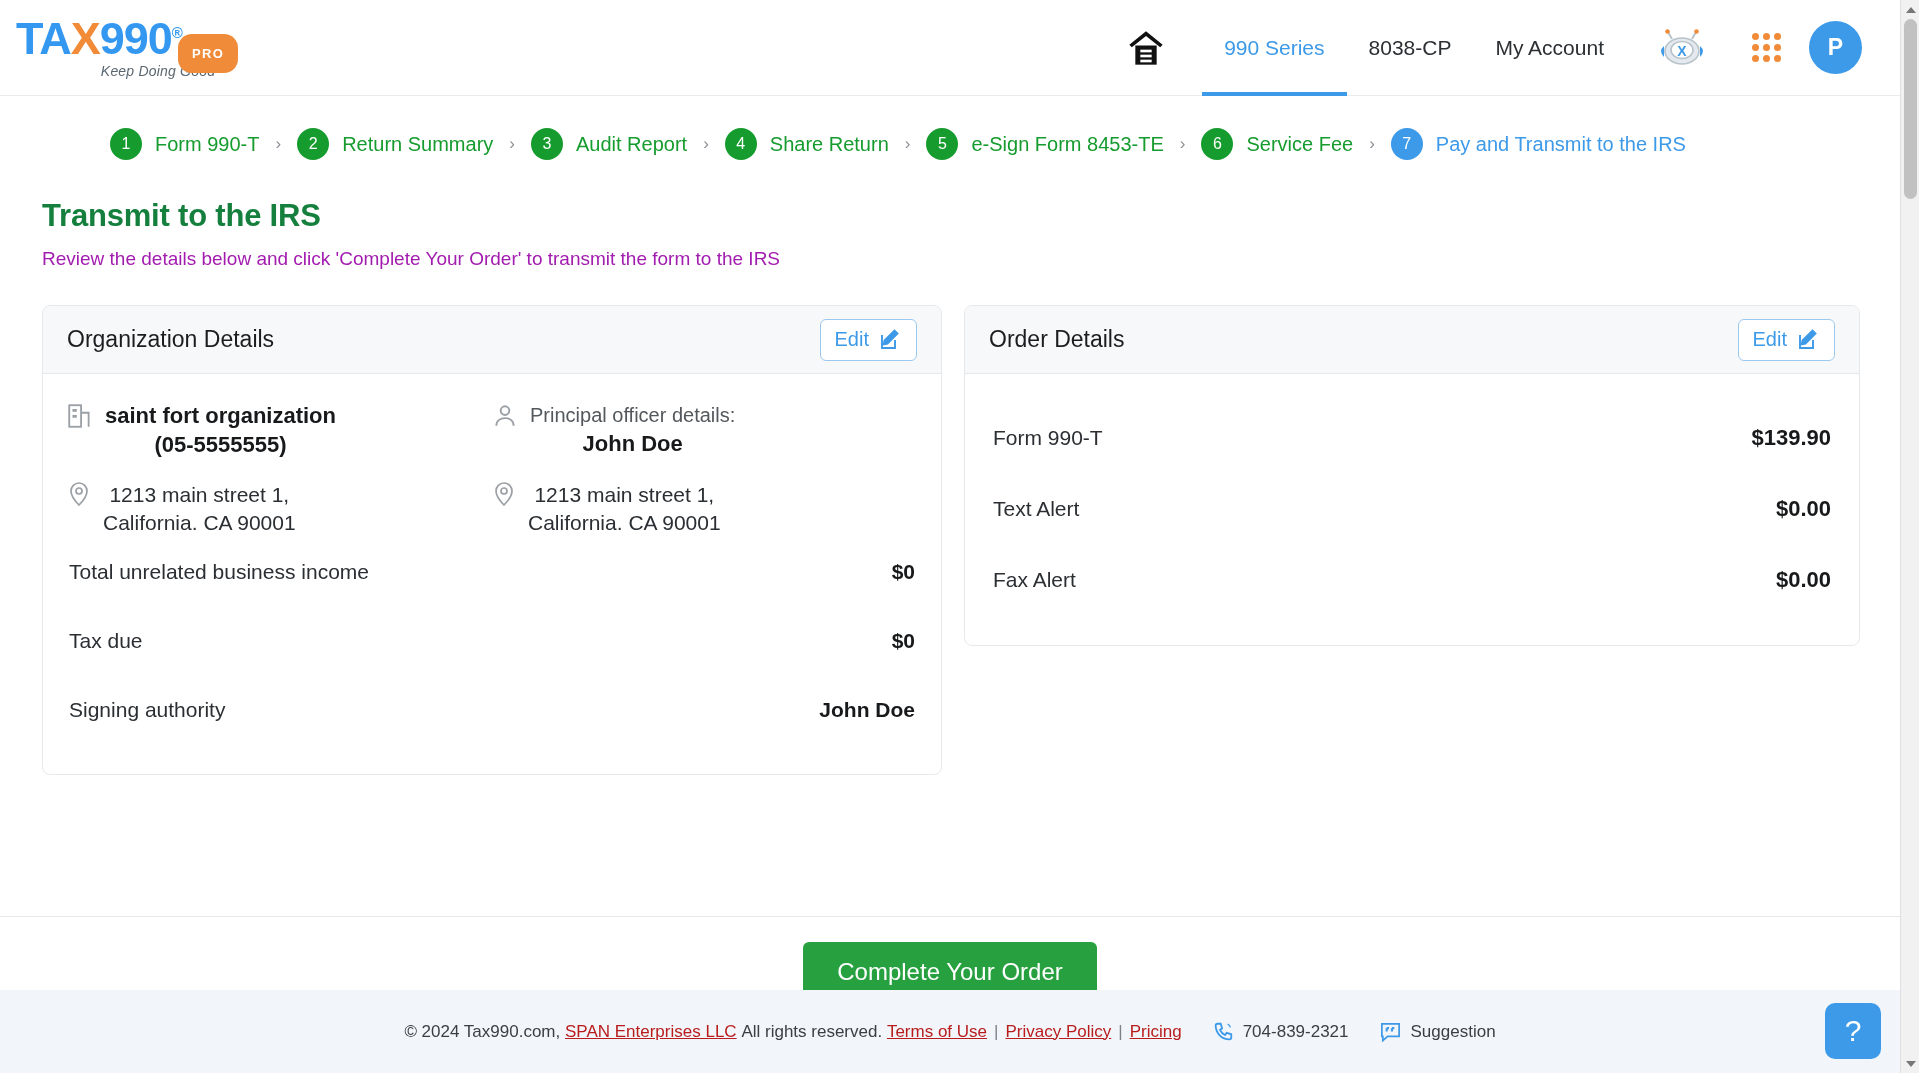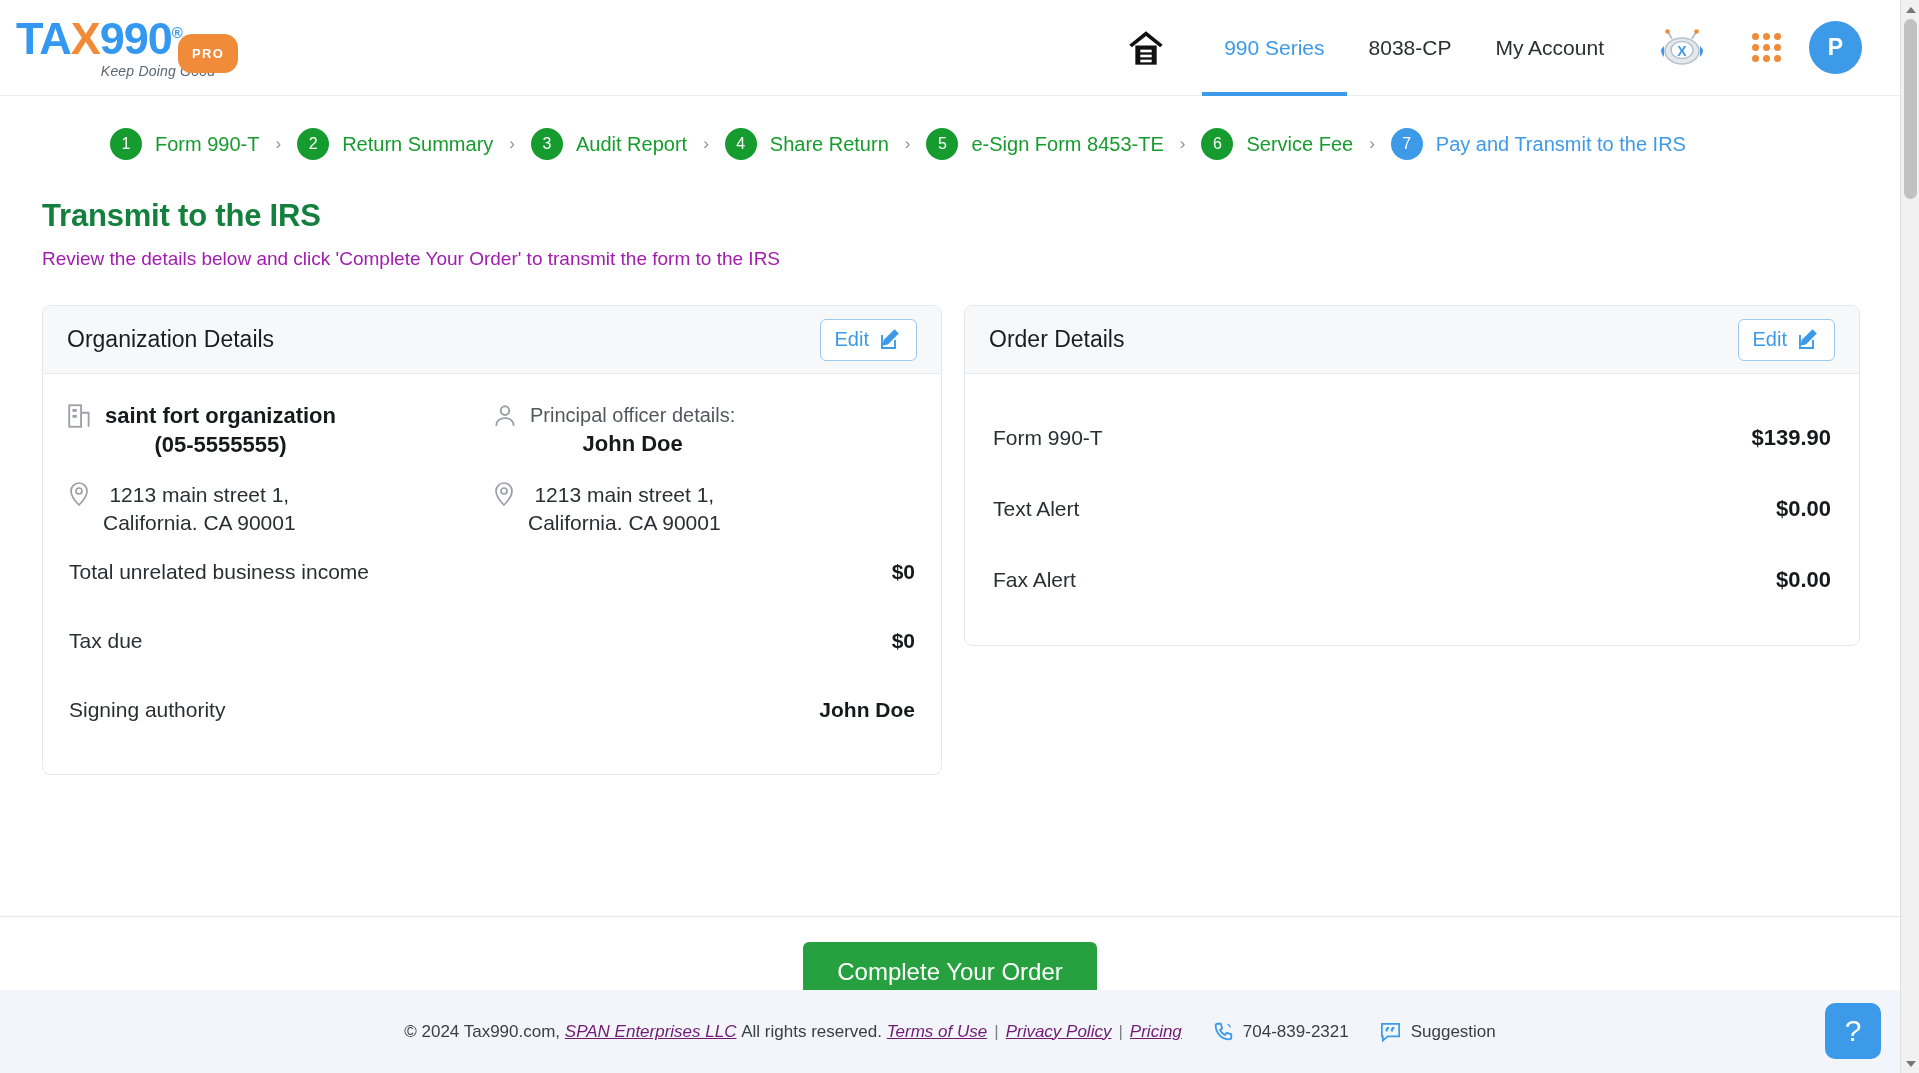--- a/index.html
+++ b/index.html
@@ -139,21 +139,21 @@
     font-size:24px; padding: 16px 34px; cursor:pointer;
     font-family:"Liberation Sans", sans-serif;
   }
 
   
   .footer {
     position:absolute; left:0; top:990px; width:1900px; height:83px;
     background:#f2f6fa; display:flex; align-items:center; justify-content:center;
     font-size:17px; color:#3a3f44; gap:0;
   }
-  .footer a { color:#701a75; text-decoration:underline;font-style:italic; }
+  .footer a { color:#b91c1c; text-decoration:underline; }
   .footer .sep { margin: 0 7px; color:#7b8288; }
   .footer .phone { display:flex; align-items:center; gap:9px; margin-left:30px; }
   .footer .suggestion { display:flex; align-items:center; gap:9px; margin-left:30px; }
 
   .help-fab {
     position:absolute; right:38px; bottom:14px; width:56px; height:56px; border-radius:10px;
     background:#3d9ae8; color:#fff; font-size:30px; font-weight:400;
     display:flex; align-items:center; justify-content:center; cursor:pointer;
   }
   svg { display:block; }

